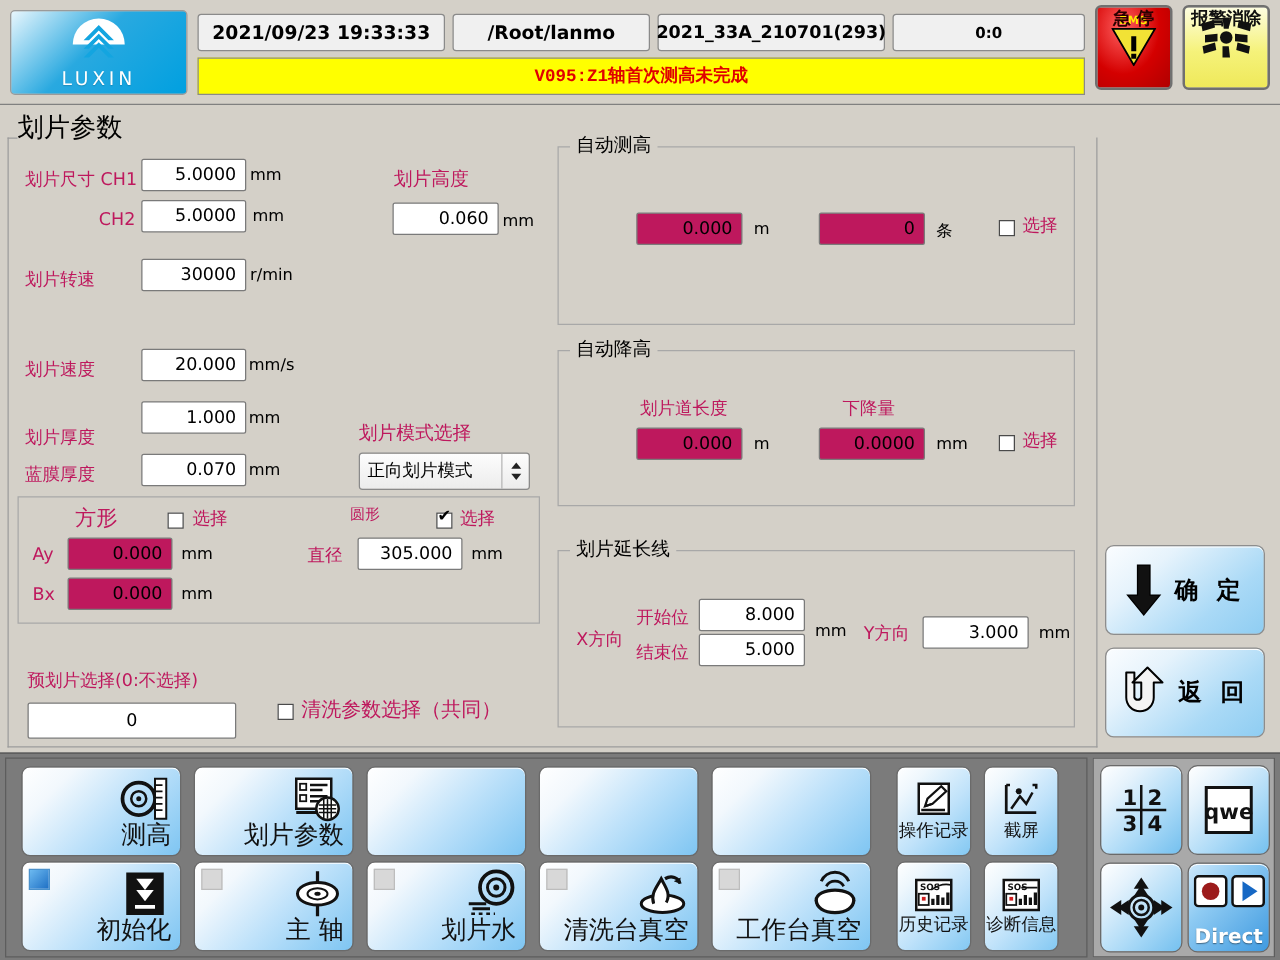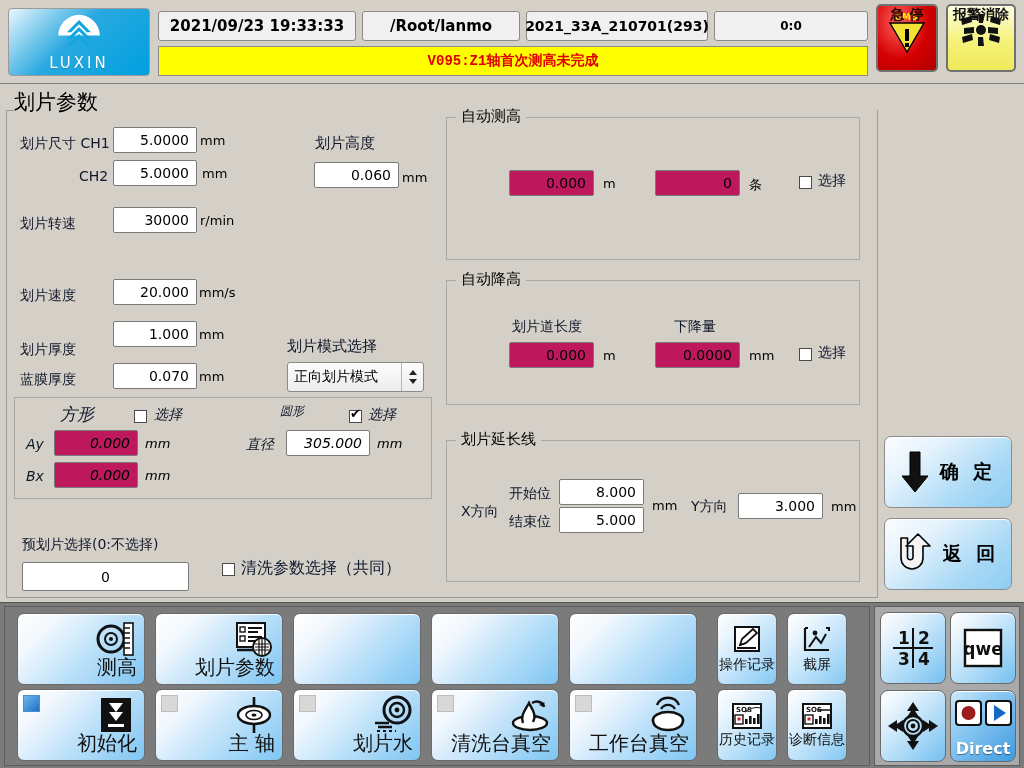--- a/index.html
+++ b/index.html
@@ -73,21 +73,21 @@
   }
   .outer-frame {
     position: absolute; left: 6px; top: 26px; width: 872px; height: 488px;
     border: 1px solid #9c9c9c; border-top: none;
   }
   .outer-frame::before {
     content: ""; position: absolute; left: -1px; top: 0; width: 8px;
     height: 1px; background: #9c9c9c;
   }
 
-  .lbl { position: absolute; font-size: 14px; color: #0f172a; white-space: nowrap; }
+  .lbl { position: absolute; font-size: 14px; color: #be185d; white-space: nowrap; }
   .unit { position: absolute; font-size: 13px; color: #000; }
   .fld {
     position: absolute; height: 26px; background: #ffffff;
     border: 1px solid #7a7a7a; border-radius: 2px;
     display: flex; align-items: center; justify-content: flex-end;
     padding-right: 7px; font-size: 14px; color: #000;
   }
   .fld.ro { background: #be185d; }
   .fld.center { justify-content: center; padding-right: 0; }
 
@@ -277,21 +277,21 @@
     <div id="mode-select">
       <span class="sel-text">正向划片模式</span>
       <span class="sel-arrows">
         <svg width="10" height="16" viewBox="0 0 10 16">
           <polygon points="5,1 9,6 1,6" fill="#222"></polygon>
           <polygon points="5,15 9,10 1,10" fill="#222"></polygon>
         </svg>
       </span>
     </div>
 
-    <div class="group" style="left:14px; top:313px; width:418px; height:102px;font-style:italic;">
+    <div class="group" style="left:14px; top:313px; width:418px; height:102px;">
       <span class="lbl" style="left:45px; top:5px; font-size:17px;">方形</span>
       <div class="cbx" id="cb-square" style="left:119px; top:12px;"></div>
       <span class="lbl" style="left:139px; top:8px;">选择</span>
 
       <span class="lbl" style="left:11px; top:38px;">Ay</span>
       <div class="fld ro" style="left:39px; top:32px; width:84px;">0.000</div>
       <span class="unit" style="left:130px; top:38px;">mm</span>
 
       <span class="lbl" style="left:11px; top:70px;">Bx</span>
       <div class="fld ro" style="left:39px; top:64px; width:84px;">0.000</div>

